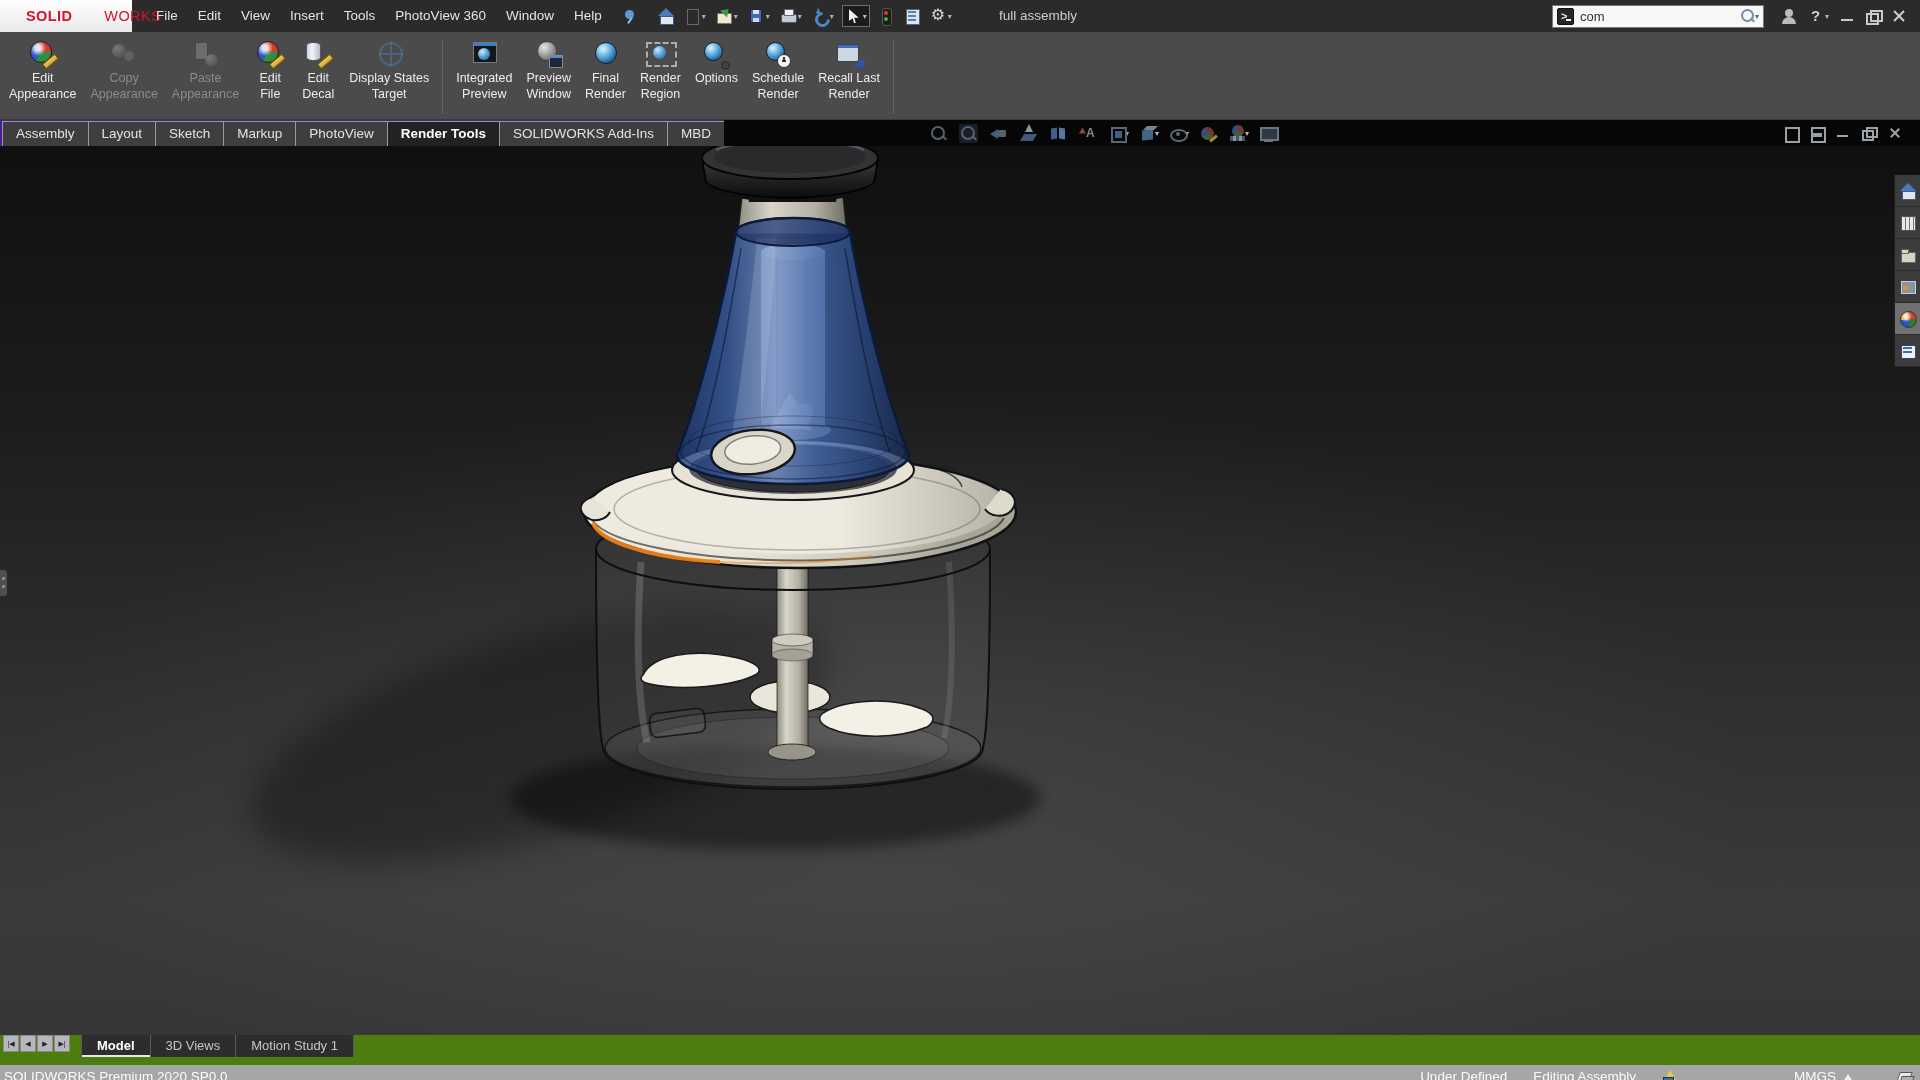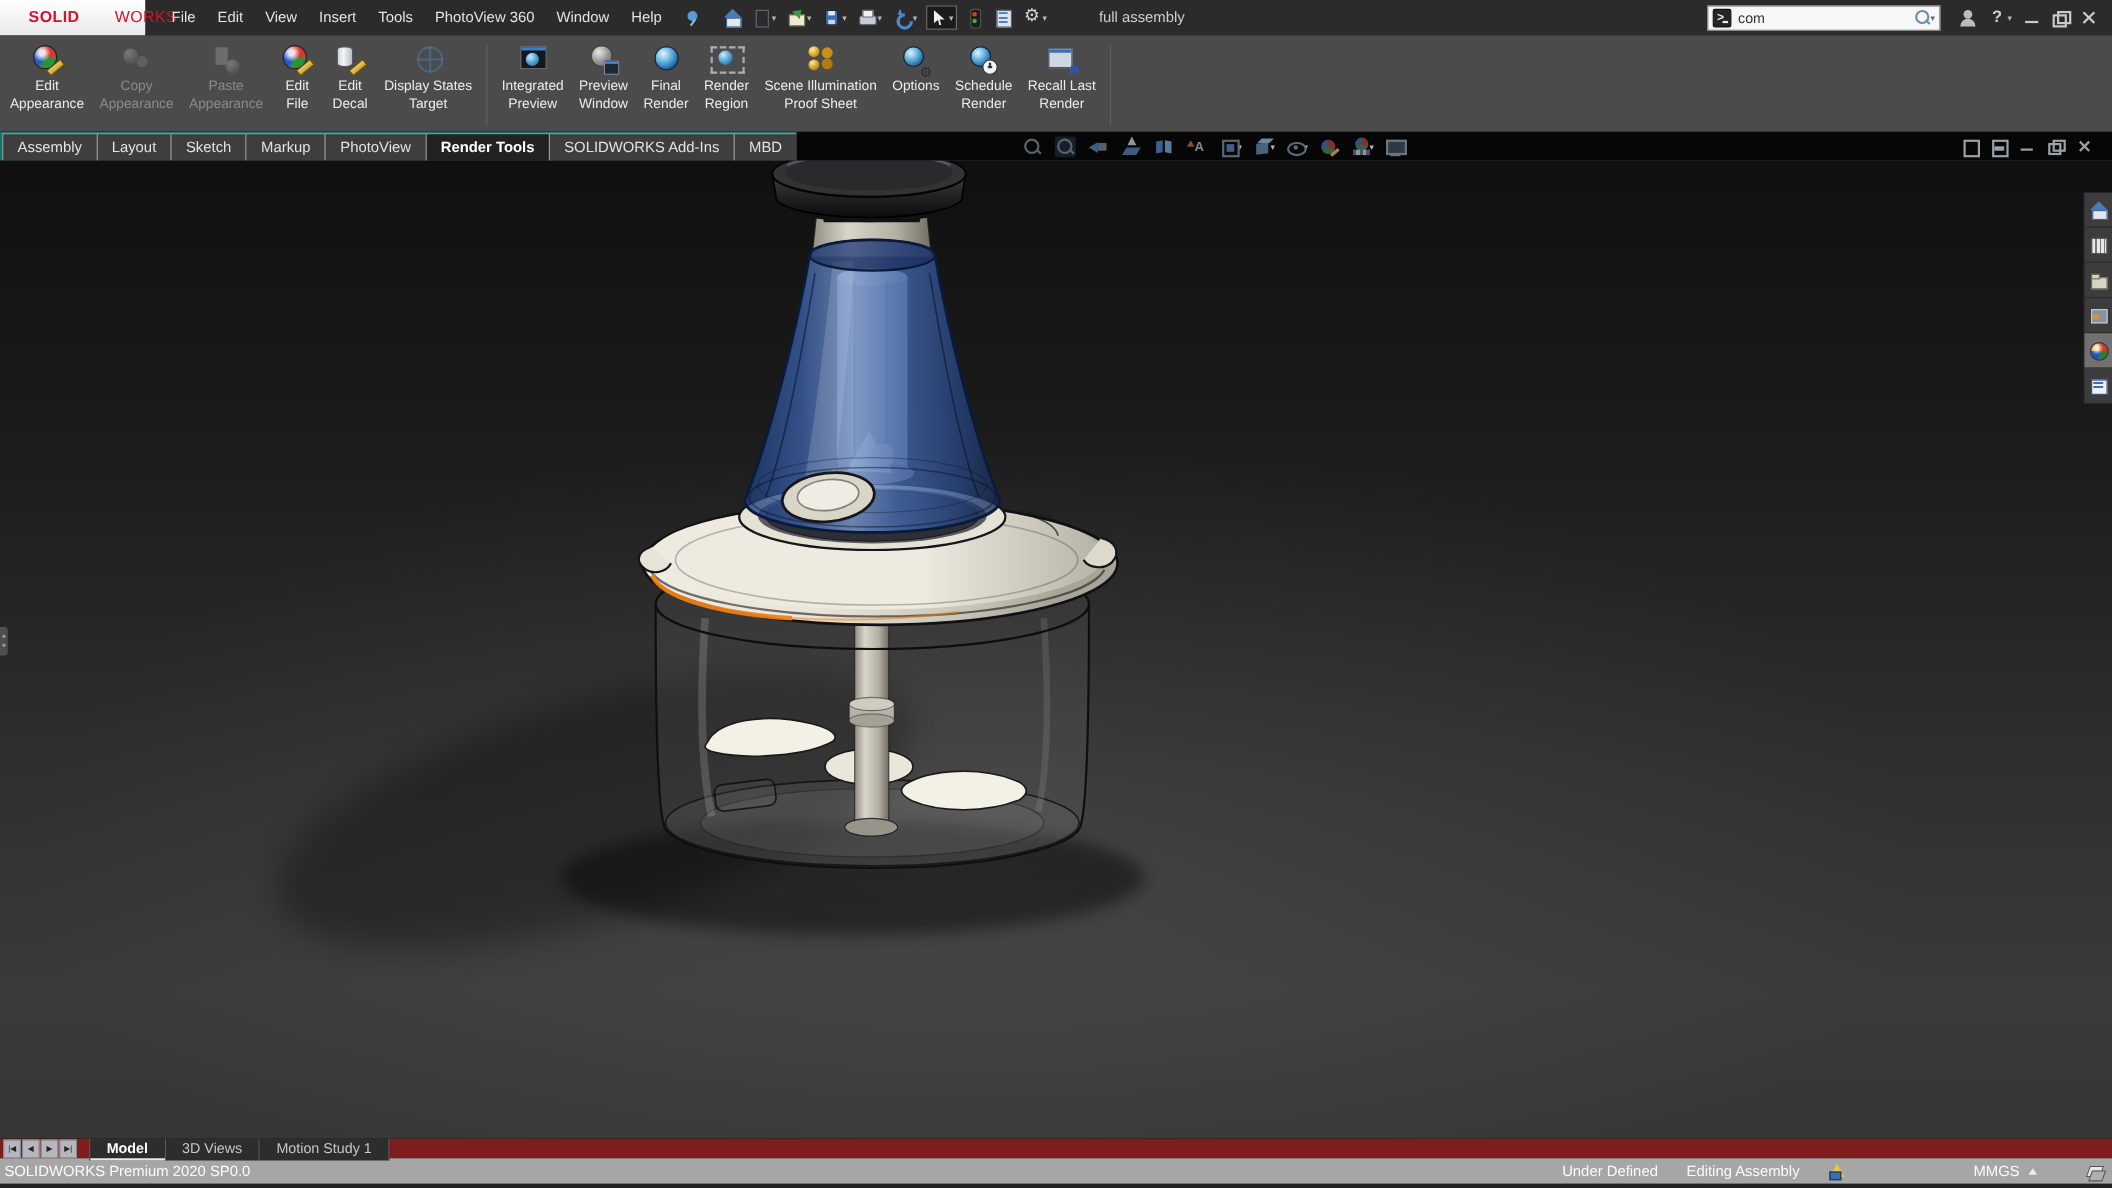--- a/index.html
+++ b/index.html
@@ -93,21 +93,21 @@
   .i-options-gear::before,.i-schedule-render::before{content:"";position:absolute;left:5px;top:4px;width:17px;height:17px;border-radius:50%;border:1px solid #123;
     background:radial-gradient(circle at 35% 30%,#e2f4ff,#62b0e0 40%,#1c6298 78%,#0b3c60);}
   .i-options-gear::after{content:"⚙";position:absolute;right:2px;bottom:-3px;font-size:13px;color:#2c2c2c;}
   .i-schedule-render::after{content:"";position:absolute;right:4px;bottom:2px;width:12px;height:12px;border-radius:50%;background:#f4f4f4;border:1px solid #333;
     background-image:linear-gradient(#333,#333),linear-gradient(#333,#333);background-size:2px 4px,4px 2px;background-position:center 2px,center;background-repeat:no-repeat;}
   .i-recall-render::before{content:"";position:absolute;left:5px;top:6px;width:20px;height:16px;background:#cfd8e2;border:1px solid #345;box-shadow:inset 0 3px 0 #3c6eb5;}
   .i-recall-render::after{content:"";position:absolute;right:0;bottom:0;width:13px;height:11px;background:#2d55b8;transform:rotate(-35deg);
     clip-path:polygon(0 40%,55% 40%,55% 0,100% 50%,55% 100%,55% 60%,0 60%);}
 
   
-  .tabrow{height:26px;display:flex;background:#0f766e;}
+  .tabrow{height:26px;display:flex;background:#4c1d95;}
   .ctabs{display:flex;padding-left:2px;}
   .ctab{padding:0 13px;line-height:23px;margin-top:1px;border:1px solid #989898;border-bottom:none;background:#3e3e3e;color:#e2e2e2;font-size:13.5px;margin-right:-1px;cursor:default;white-space:nowrap;}
   .ctab.active{background:#222;color:#fff;font-weight:bold;}
   .hu-strip{flex:1;background:#060606;display:flex;align-items:center;padding-left:205px;position:relative;}
   .hu-bar{display:flex;align-items:center;}
   .hu{width:20px;height:20px;margin-right:10px;position:relative;display:inline-flex;align-items:center;}
   .huicon{width:19px;height:19px;position:relative;display:inline-block;}
   .doc-ctrls{position:absolute;right:8px;top:0;height:100%;display:flex;align-items:center;}
   .doc-ctrls .hu{margin-right:6px;}
 
@@ -160,21 +160,21 @@
   .i-tp-folder::before{content:"";position:absolute;left:2px;top:6px;width:13px;height:9px;background:#d8d4c4;border:1px solid #665;}
   .i-tp-folder::after{content:"";position:absolute;left:2px;top:3px;width:6px;height:3px;background:#d8d4c4;border:1px solid #665;}
   .i-tp-palette::before{content:"";position:absolute;left:2px;top:3px;width:13px;height:11px;background:#8892a0;border:1px solid #ccc;}
   .i-tp-palette::after{content:"";position:absolute;left:4px;top:8px;width:5px;height:4px;background:#e09432;}
   .i-tp-ball::before{content:"";position:absolute;left:1px;top:1px;width:15px;height:15px;border-radius:50%;border:1px solid #333;
     background:radial-gradient(circle at 35% 30%,rgba(255,255,255,.8) 0 12%,rgba(255,255,255,0) 40%),conic-gradient(#d43b2a 0 25%,#2e7d32 25% 50%,#2356c5 50% 75%,#e2a31c 75%);}
   .i-tp-props::before{content:"";position:absolute;left:2px;top:3px;width:13px;height:12px;background:#eef2f8;border:1px solid #346;}
   .i-tp-props::after{content:"";position:absolute;left:4px;top:5px;width:9px;height:8px;background:repeating-linear-gradient(#3c6eb5 0 2px,transparent 2px 4px);}
 
   
-  .bottombar{height:18px;background:#7f1d1d;display:flex;align-items:center;}
+  .bottombar{height:30px;background:#4d7c0f;display:flex;align-items:flex-start;}
   .bnavs{display:flex;align-items:center;padding-left:3px;}
   .bnav{width:16px;height:17px;margin-right:1px;background:#b6b6be;border:1px solid #8a8a8a;color:#222;font-size:7px;line-height:15px;text-align:center;cursor:default;}
   .btabs{display:flex;margin-left:10px;}
   .btab{padding:0 15px;line-height:22px;color:#c6c6c6;font-size:13px;background:#2d2d2d;border-right:1px solid #5a5a5a;cursor:default;white-space:nowrap;}
   .btab:first-child{border-left:1px solid #5a5a5a;}
   .btab.active{color:#fff;font-weight:bold;box-shadow:inset 0 -2px 0 #e8e8e8;}
 
   
   .statusbar{height:23px;background:#a6a6a6;display:flex;align-items:center;font-size:13.5px;color:#fbfbfb;}
   .sb-left{margin-left:4px;}
@@ -320,25 +320,20 @@
       </div>
       <div class="rbtn">
         <span class="ricon i-final-render"></span>
         <span class="rl1">Final</span>
         <span class="rl2">Render</span>
       </div>
       <div class="rbtn">
         <span class="ricon i-render-region"></span>
         <span class="rl1">Render</span>
         <span class="rl2">Region</span>
-      </div>
-      <div class="rbtn">
-        <span class="ricon i-proof-sheet"></span>
-        <span class="rl1">Scene Illumination</span>
-        <span class="rl2">Proof Sheet</span>
       </div>
       <div class="rbtn">
         <span class="ricon i-options-gear"></span>
         <span class="rl1">Options</span>
         <span class="rl2"></span>
       </div>
       <div class="rbtn">
         <span class="ricon i-schedule-render"></span>
         <span class="rl1">Schedule</span>
         <span class="rl2">Render</span>

